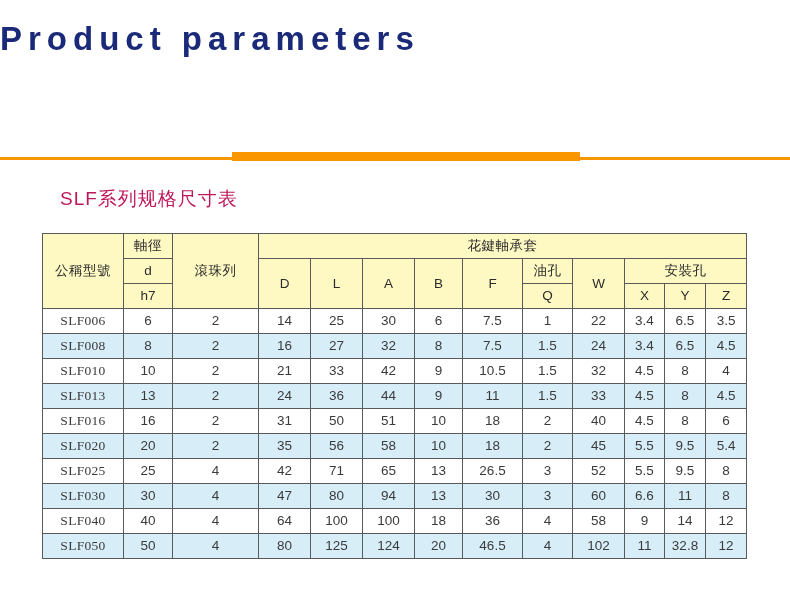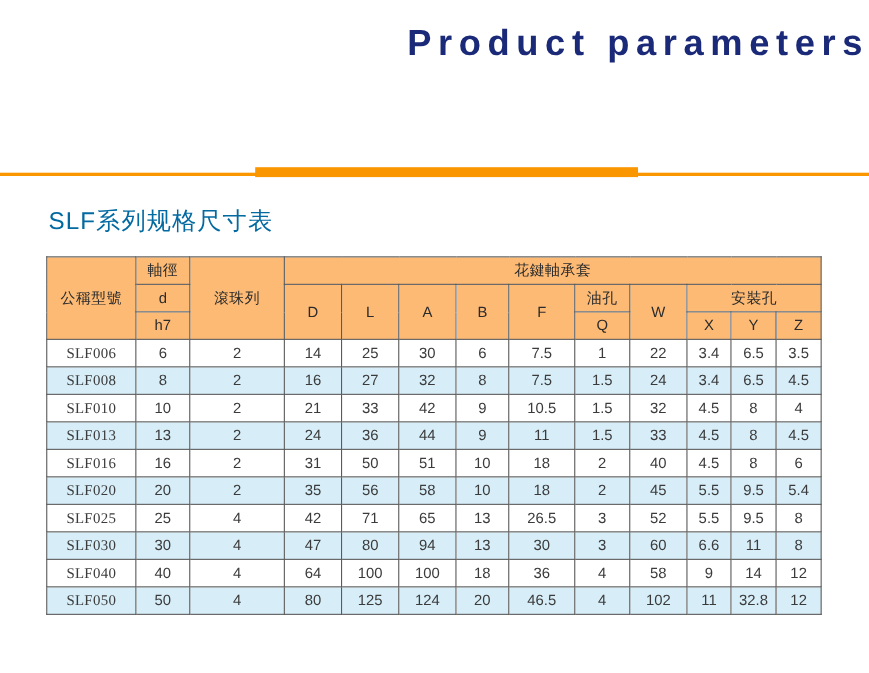--- a/index.html
+++ b/index.html
@@ -19,21 +19,21 @@
   #header-block {
     position: relative;
     width: 790px;
     height: 168px;
   }
   #main-title {
     position: absolute;
     top: 22px;
     left: 0;
     width: 790px;
-    text-align: right;
+    text-align: left;
     font-size: 33px;
     font-weight: bold;
     letter-spacing: 6px;
     color: #1b2a78;
     line-height: 1;
     white-space: nowrap;
   }
   #sub-title {
     position: absolute;
     top: 88px;
@@ -60,24 +60,24 @@
     left: 232px;
     top: 152px;
     width: 348px;
     height: 9px;
     background: #fa9600;
   }
 
   
   #table-title {
     position: absolute;
-    left: 44px;
+    left: 60px;
     top: 186px;
-    font-size: 22px;
-    color: #0369a1;
+    font-size: 19px;
+    color: #be185d;
     letter-spacing: 1px;
     white-space: nowrap;
   }
 
   
   #spec-table-wrap {
     position: absolute;
     left: 42px;
     top: 233px;
     width: 704px;
@@ -94,21 +94,21 @@
     font-size: 13.5px;
     font-weight: normal;
     color: #3b3b3b;
     padding: 0;
     height: 24px;
     line-height: 1;
     overflow: hidden;
     white-space: nowrap;
   }
   table.spec thead td {
-    background: #fdba74;
+    background: #fef9c3;
     color: #2b2b2b;
     font-size: 13.5px;
   }
   table.spec thead td.cn {
     font-size: 13.5px;
     letter-spacing: 0.5px;
   }
   table.spec tbody tr.odd td {
     background: #ffffff;
   }

